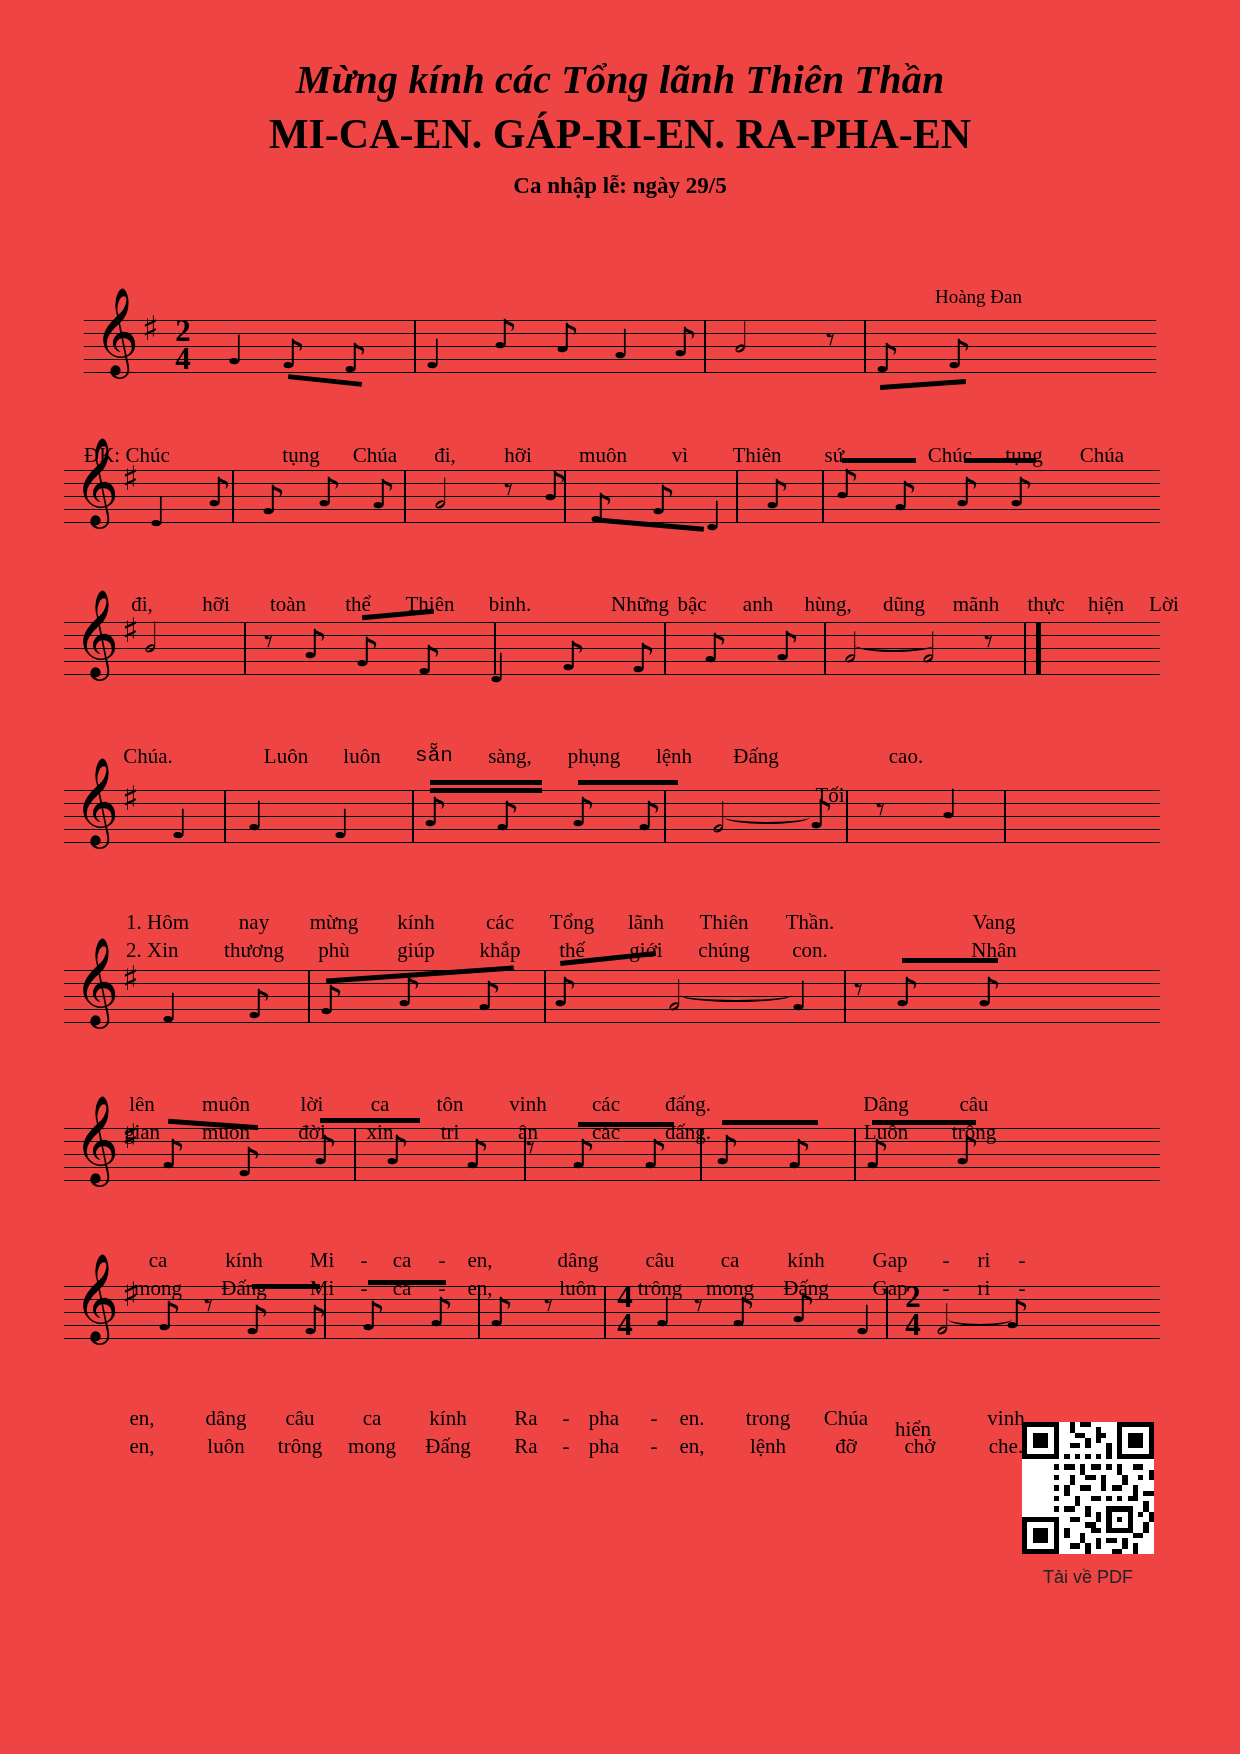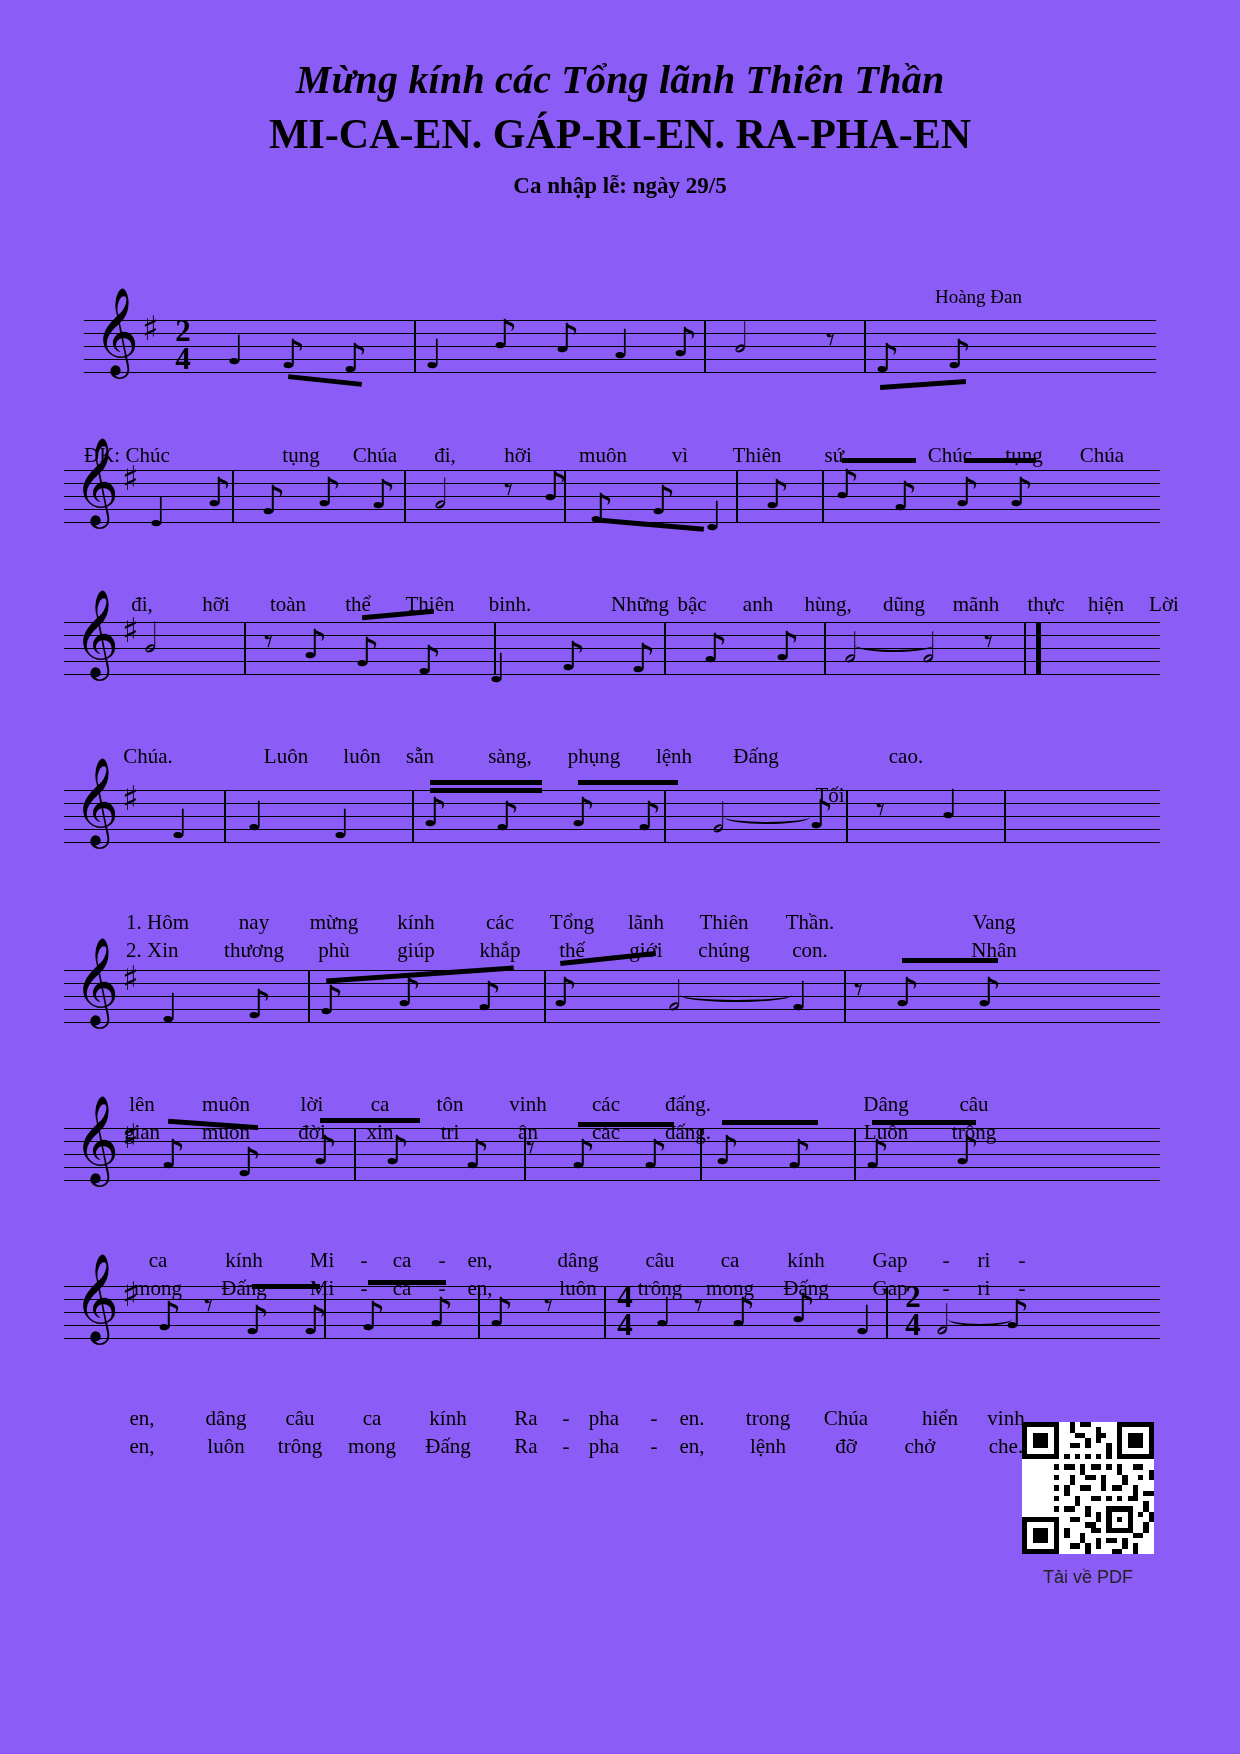--- a/index.html
+++ b/index.html
@@ -11,21 +11,21 @@
     width: 1240px;
     height: 1754px;
     position: relative;
     font-family: "Liberation Serif", serif;
     color: #000;
     overflow: hidden;
   }
   .page {
     position: absolute;
     inset: 0;
-    background: #8b5cf6;
+    background: #ef4444;
   }
 
   
   .header {
     text-align: center;
     padding-top: 58px;
   }
   .title-1 {
     font-family: "Liberation Serif", serif;
     font-style: italic;
@@ -335,21 +335,21 @@
       <div class="note" style="left:780px; top:6px;">𝅗𝅥</div>
       <div class="note" style="left:858px; top:6px;">𝅗𝅥</div>
       <div class="tie" style="left:790px; top:16px; width:80px;"></div>
       <div class="rest" style="left:920px; top:2px;">𝄾</div>
     </div>
   </div>
   <div class="lyrics" style="top:744px; left:64px;">
     <span class="syl" style="left:84px;">Chúa.</span>
     <span class="syl" style="left:222px;">Luôn</span>
     <span class="syl" style="left:298px;">luôn</span>
-    <span class="syl" style="left:356px;">sẵn</span>
+    <span class="syl" style="left:370px;font-family:Liberation Mono, monospace;">sẵn</span>
     <span class="syl" style="left:446px;">sàng,</span>
     <span class="syl" style="left:530px;">phụng</span>
     <span class="syl" style="left:610px;">lệnh</span>
     <span class="syl" style="left:692px;">Đấng</span>
     <span class="syl" style="left:766px;margin-top:39px;">Tối</span>
     <span class="syl" style="left:842px;">cao.</span>
   </div>
 
   <div class="system" style="top:790px; left:64px; width:1096px;">
     <div class="staff">
@@ -580,21 +580,21 @@
     <span class="syl" style="left:236px;">câu</span>
     <span class="syl" style="left:308px;">ca</span>
     <span class="syl" style="left:384px;">kính</span>
     <span class="syl" style="left:462px;">Ra</span>
     <span class="syl" style="left:502px;">-</span>
     <span class="syl" style="left:540px;">pha</span>
     <span class="syl" style="left:590px;">-</span>
     <span class="syl" style="left:628px;">en.</span>
     <span class="syl" style="left:704px;">trong</span>
     <span class="syl" style="left:782px;">Chúa</span>
-    <span class="syl" style="left:876px;">hiển</span>
+    <span class="syl" style="left:849px;margin-top:11px;">hiển</span>
     <span class="syl" style="left:942px;">vinh</span>
   </div>
   <div class="lyrics" style="top:1434px; left:64px;">
     <span class="syl" style="left:78px;">en,</span>
     <span class="syl" style="left:162px;">luôn</span>
     <span class="syl" style="left:236px;">trông</span>
     <span class="syl" style="left:308px;">mong</span>
     <span class="syl" style="left:384px;">Đấng</span>
     <span class="syl" style="left:462px;">Ra</span>
     <span class="syl" style="left:502px;">-</span>

